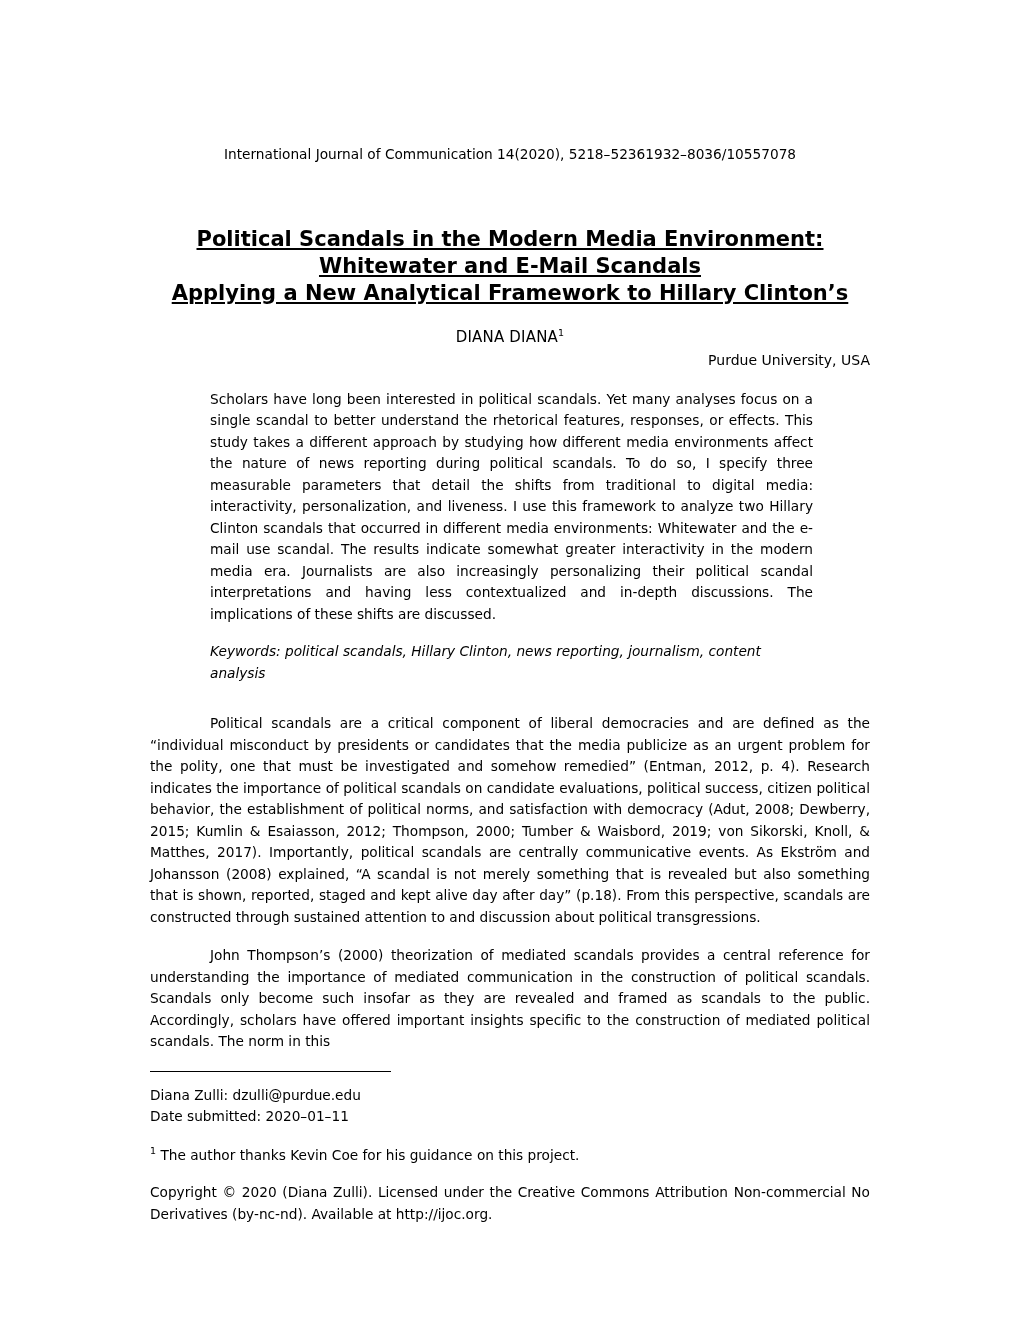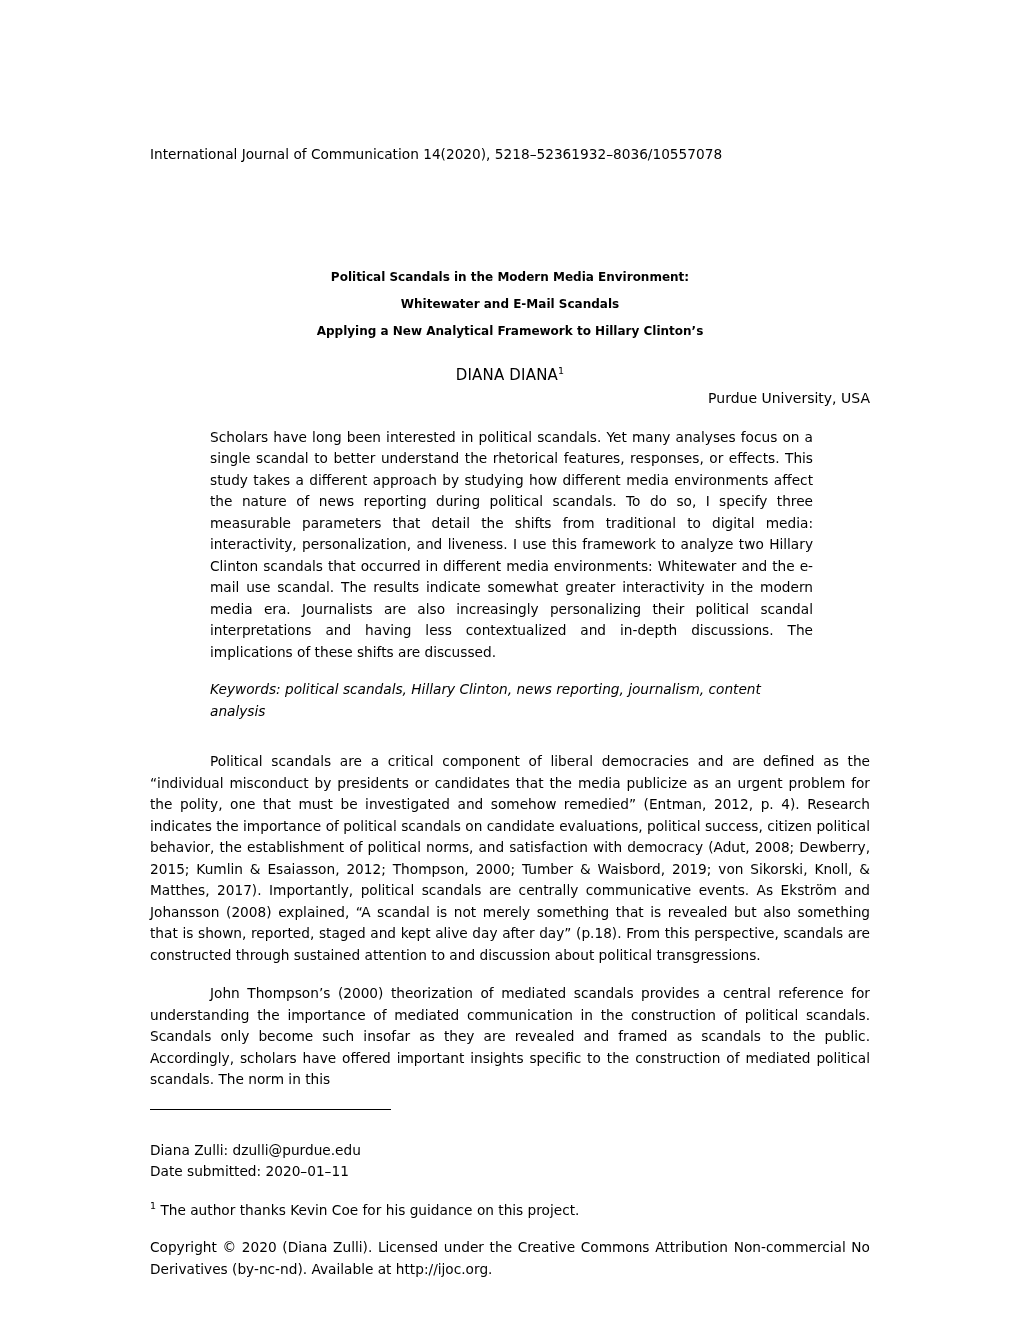--- a/index.html
+++ b/index.html
@@ -16,30 +16,31 @@
     color: #000000;
     font-family: "DejaVu Sans", sans-serif;
     font-size: 13.7px;
     line-height: 21.5px;
     box-sizing: border-box;
     padding: 144px 150px 0 150px;
     overflow: hidden;
   }
   .header-row {
     display: flex;
-    justify-content: flex-start;
+    justify-content: center;
     align-items: baseline;
     white-space: nowrap;
   }
   .paper-title {
-    margin-top: 98px;
+    margin-top: 60px;
     text-align: center;
     font-weight: bold;
-    font-size: 12px;
+    font-size: 21px;
     line-height: 27px;
+    text-decoration: underline;
   }
   .author-name {
     margin-top: 20px;
     text-align: center;
     font-size: 15px;
     letter-spacing: 0.2px;
   }
   .author-affiliation {
     margin-top: 2px;
     text-align: right;
@@ -65,21 +66,21 @@
   .body-para.p1 { margin-top: 29px; }
   .body-para.p2 { margin-top: 17px; }
   .fn-rule {
     margin-top: 18px;
     width: 241px;
     height: 0;
     border: none;
     border-top: 1.4px solid #000000;
   }
   .fn-line { margin: 0; }
-  .fn-first { margin-top: 30px; }
+  .fn-first { margin-top: 13px; }
   .fn-ack { margin-top: 17px; }
   .fn-copyright {
     margin-top: 16px;
     text-align: justify;
   }
 </style>
 </head>
 <body>
 
 <div class="page">

